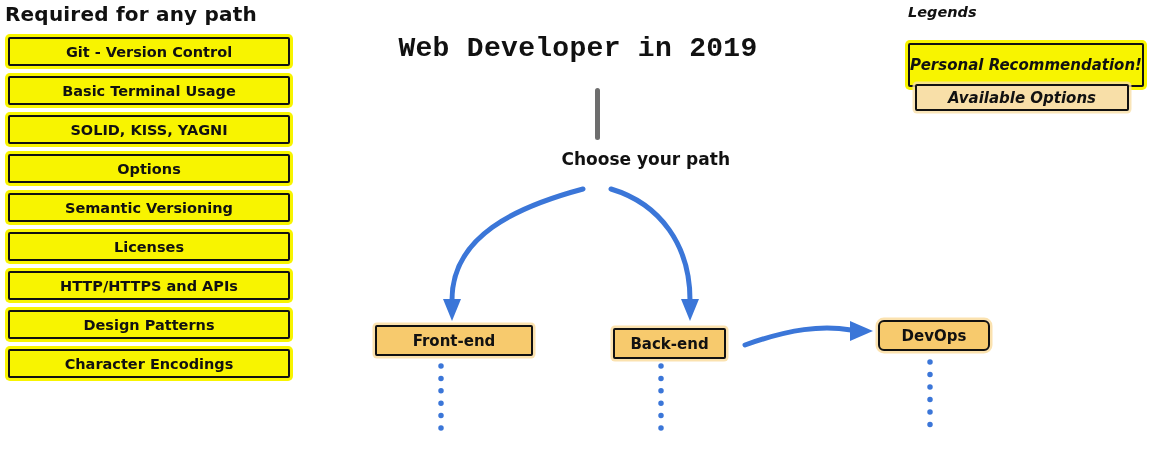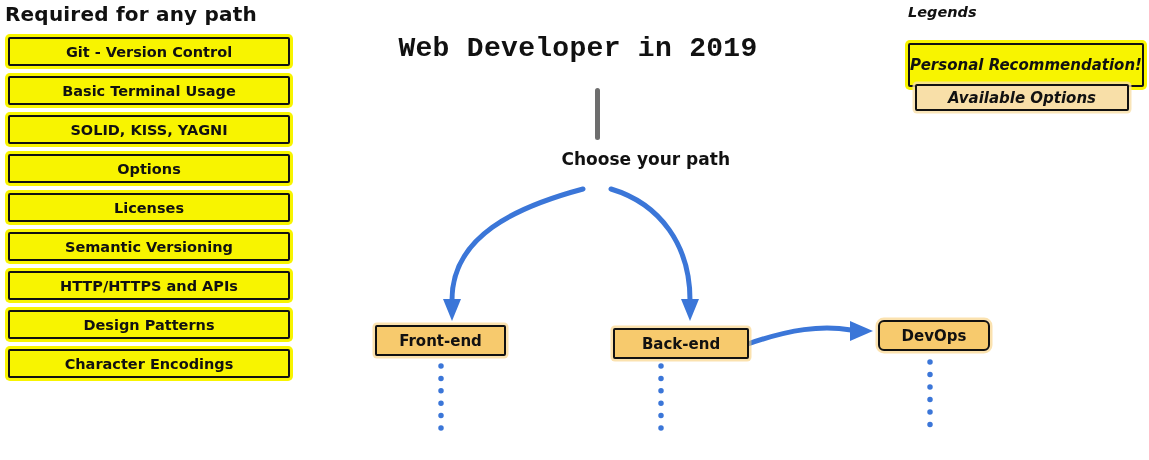--- a/index.html
+++ b/index.html
@@ -56,22 +56,22 @@
   .node-box{
     position:absolute;height:31px;
     background:var(--amber);
     border:2.5px solid var(--ink);
     border-radius:2px;
     box-shadow:0 0 0 2.5px rgba(247,202,109,.55);
     display:flex;align-items:center;justify-content:center;
     font-size:15px;font-weight:bold;
     cursor:pointer;
   }
-  .node-frontend{left:375px;top:325px;width:131px;}
-  .node-backend{left:613px;top:328px;width:136px;}
+  .node-frontend{left:375px;top:325px;width:158px;}
+  .node-backend{left:613px;top:328px;width:113px;}
   .node-devops{left:878px;top:320px;width:112px;border-radius:6px;}
 
   
   .legend{position:absolute;left:908px;top:4px;width:238px;font-style:italic;}
   .legend-heading{font-size:14.5px;font-weight:bold;}
   .legend-box{
     height:44px;border:2.5px solid var(--ink);border-radius:2px;
     display:flex;align-items:center;justify-content:center;
     font-size:15px;font-weight:bold;
   }
@@ -97,22 +97,22 @@
 
 <div class="canvas">
 
   <div class="left-col">
     <div class="col-heading">Required for any path</div>
     <div class="req-list">
       <div class="topic-box">Git - Version Control</div>
       <div class="topic-box">Basic Terminal Usage</div>
       <div class="topic-box">SOLID, KISS, YAGNI</div>
       <div class="topic-box">Options</div>
+      <div class="topic-box">Semantic Versioning</div>
       <div class="topic-box">Licenses</div>
-      <div class="topic-box">Semantic Versioning</div>
       <div class="topic-box">HTTP/HTTPS and APIs</div>
       <div class="topic-box">Design Patterns</div>
       <div class="topic-box">Character Encodings</div>
     </div>
   </div>
 
   <div class="main-title">Web Developer in 2019</div>
   <div class="stem-line"></div>
   <div class="choose-label">Choose your path</div>
 

